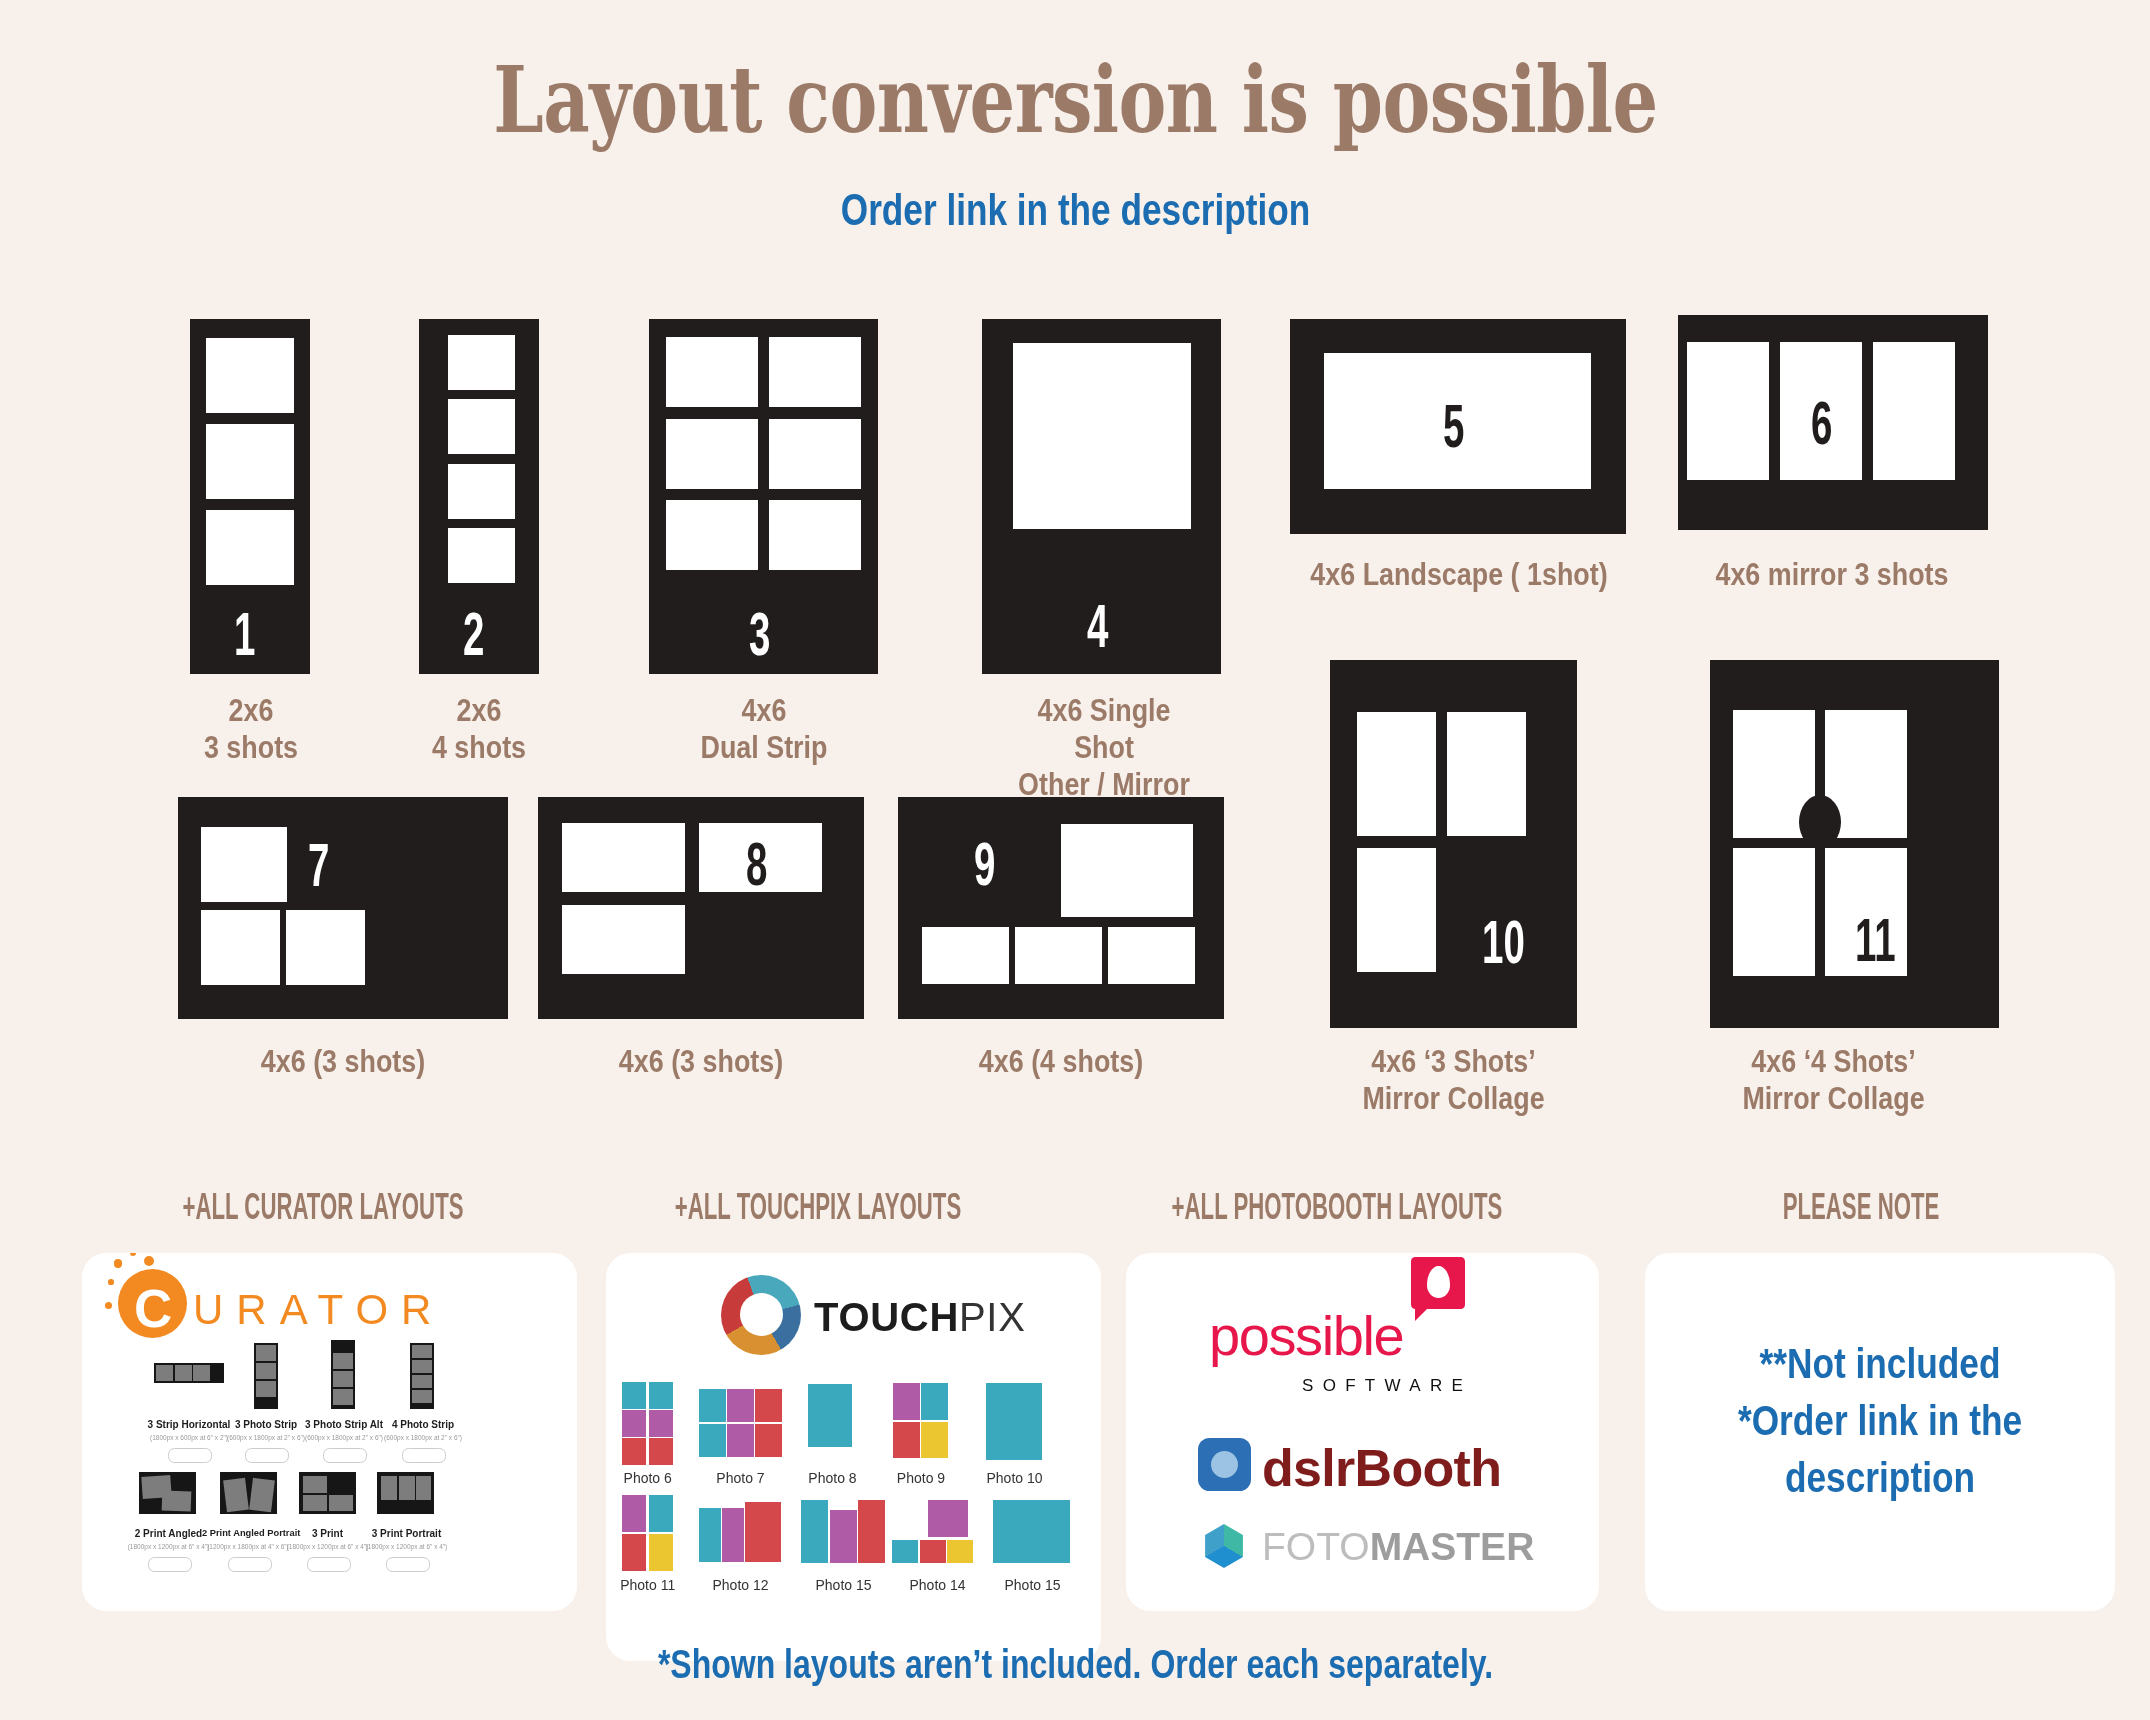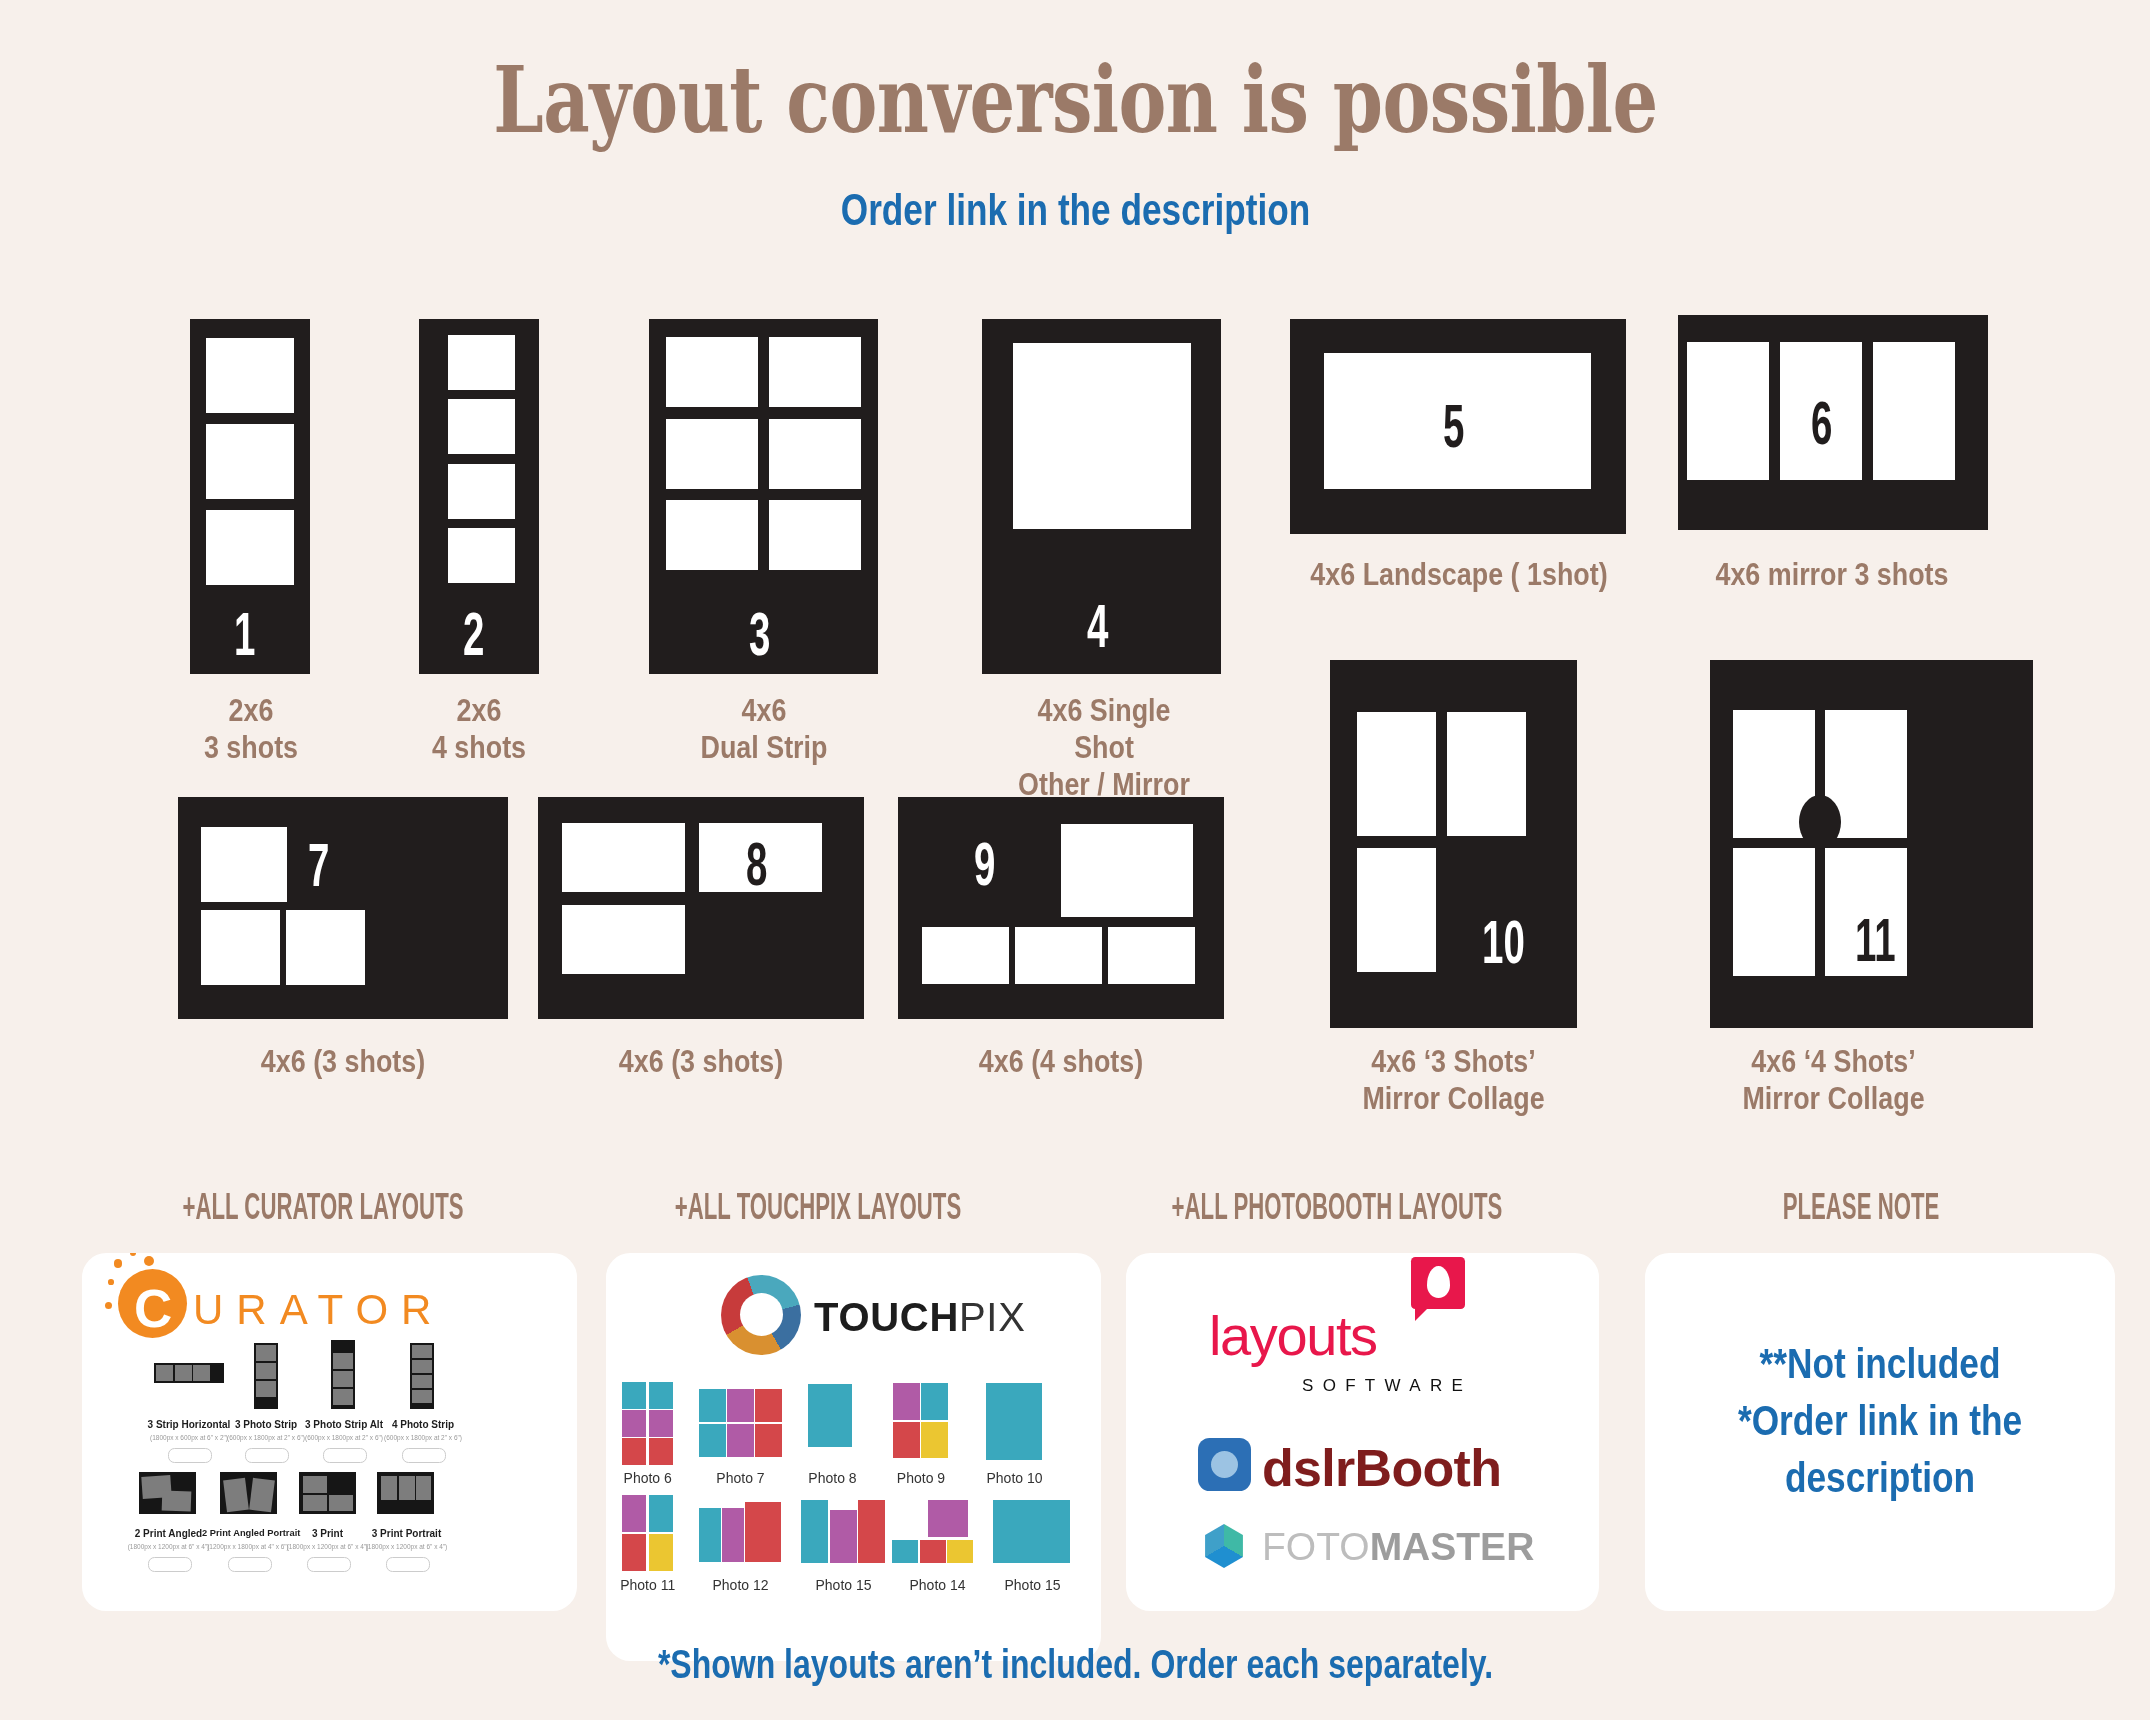--- a/index.html
+++ b/index.html
@@ -236,21 +236,21 @@
 
 <div class="tpl" style="left:1330px;top:660px;width:247px;height:368px;">
   <div class="cell" style="left:27px;top:52px;width:79px;height:124px;"></div>
   <div class="cell" style="left:117px;top:52px;width:79px;height:124px;"></div>
   <div class="cell" style="left:27px;top:188px;width:79px;height:124px;"></div>
   <div class="num" style="left:152px;top:251px;">10</div>
 </div>
 <div class="cap" style="left:1328px;top:1043px;width:251px;">4x6 ‘3 Shots’
 Mirror Collage</div>
 
-<div class="tpl" style="left:1710px;top:660px;width:289px;height:368px;padding-left:34px;">
+<div class="tpl" style="left:1710px;top:660px;width:289px;height:368px;">
   <div class="cell" style="left:23px;top:50px;width:82px;height:128px;"></div>
   <div class="cell" style="left:115px;top:50px;width:82px;height:128px;"></div>
   <div class="cell" style="left:23px;top:188px;width:82px;height:128px;"></div>
   <div class="cell" style="left:115px;top:188px;width:82px;height:128px;"></div>
   <div style="position:absolute;left:89px;top:135px;width:42px;height:54px;background:#211d1d;border-radius:50%;"></div>
   <div class="num dark" style="left:145px;top:249px;">11</div>
 </div>
 <div class="cap" style="left:1708px;top:1043px;width:251px;">4x6 ‘4 Shots’
 Mirror Collage</div>
 
@@ -423,21 +423,21 @@
   <div class="mini" style="left:387px;top:247px;width:79px;height:66px;">
     <div class="ph" style="left:0;top:0;width:77px;height:63px;background:#3aa8bd;"></div>
   </div>
   <div class="mini-lab" style="left:387px;top:324px;width:79px;">Photo 15</div>
 </div>
 
 <div class="card" style="left:1126px;top:1253px;width:473px;height:358px;">
   <div class="dr-bubble" style="left:285px;top:4.3px;">
     <div class="dr-drop"></div>
   </div>
-  <div class="dr-word" style="left:83px;top:50px;">layouts</div>
+  <div class="dr-word" style="left:83px;top:50px;">possible</div>
   <div class="dr-sub" style="left:176px;top:123px;">SOFTWARE</div>
 
   <div class="db-icon" style="left:72px;top:185px;">
     <div class="db-lens"></div>
   </div>
   <div class="db-word" style="left:136px;top:185px;">
     <span>dslr</span><span>Booth</span>
   </div>
 
   <div class="fm-icon" style="left:76px;top:271px;"></div>

